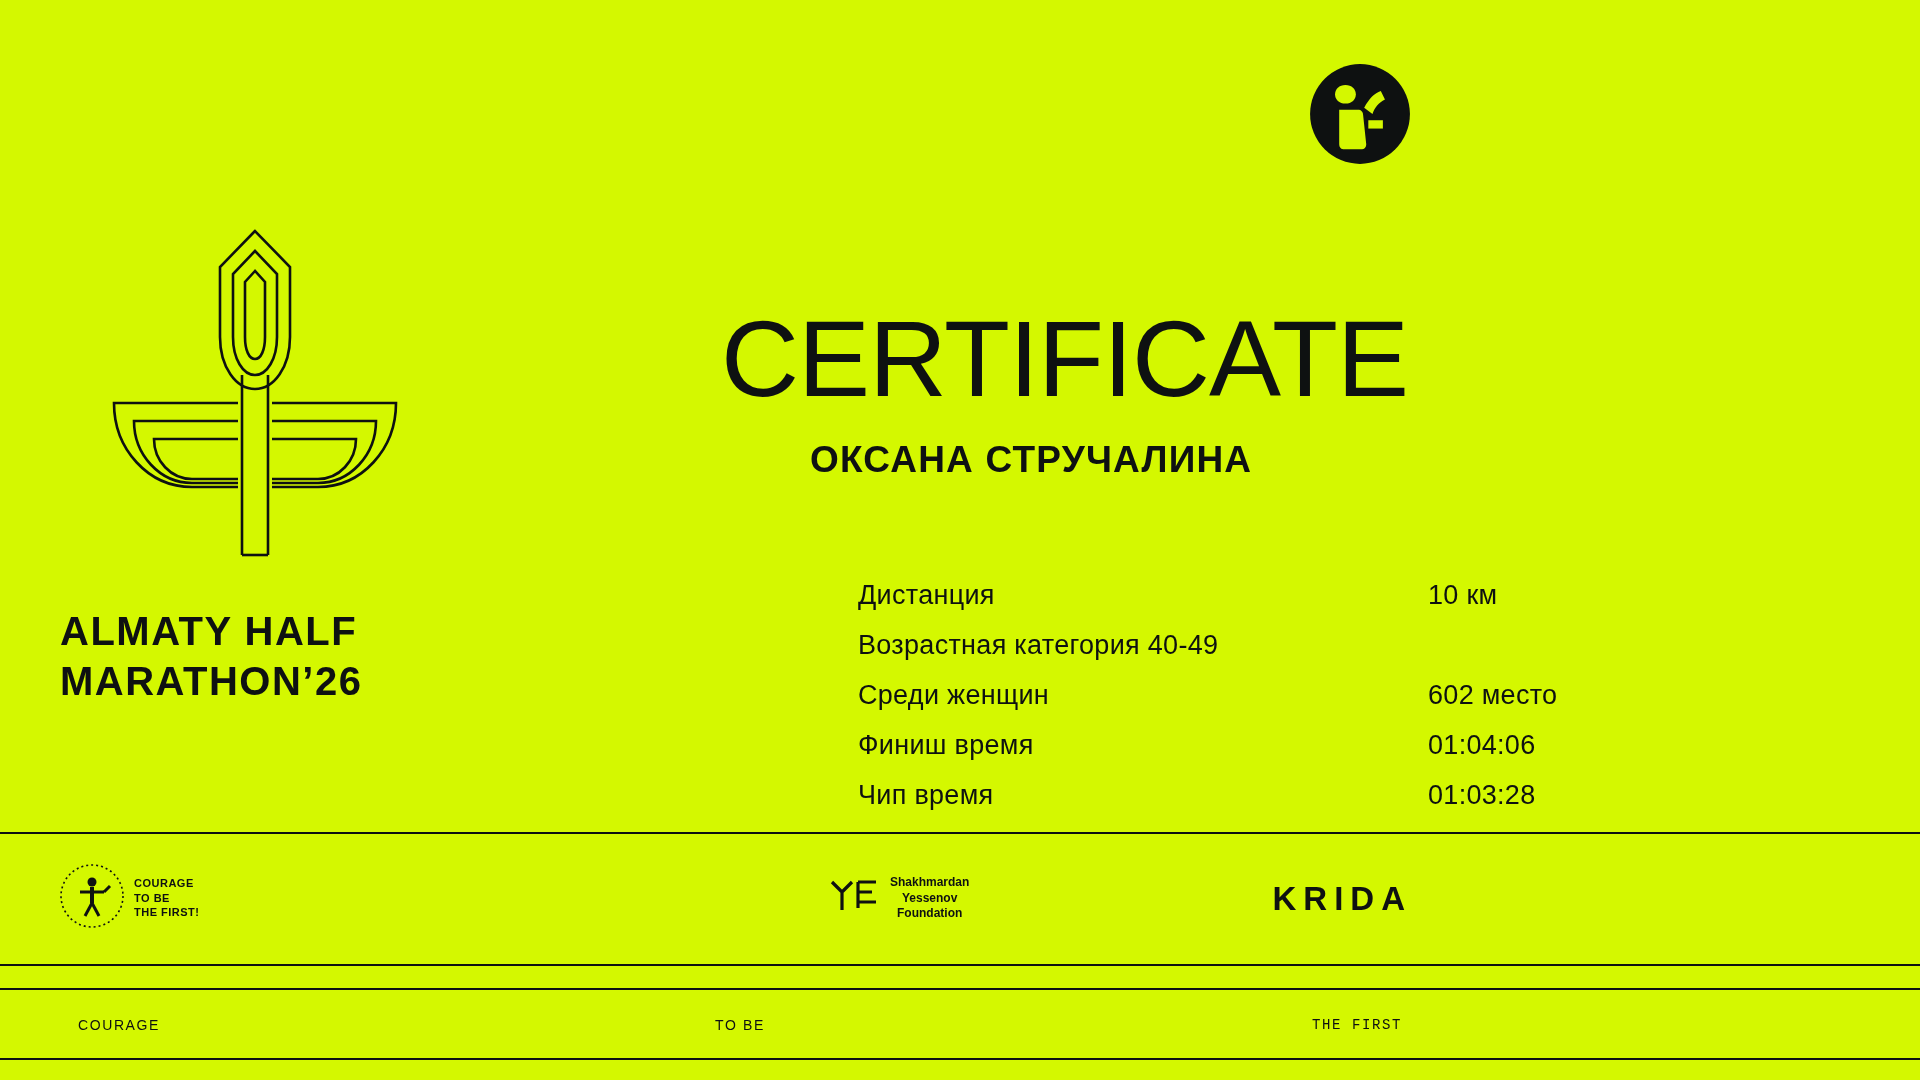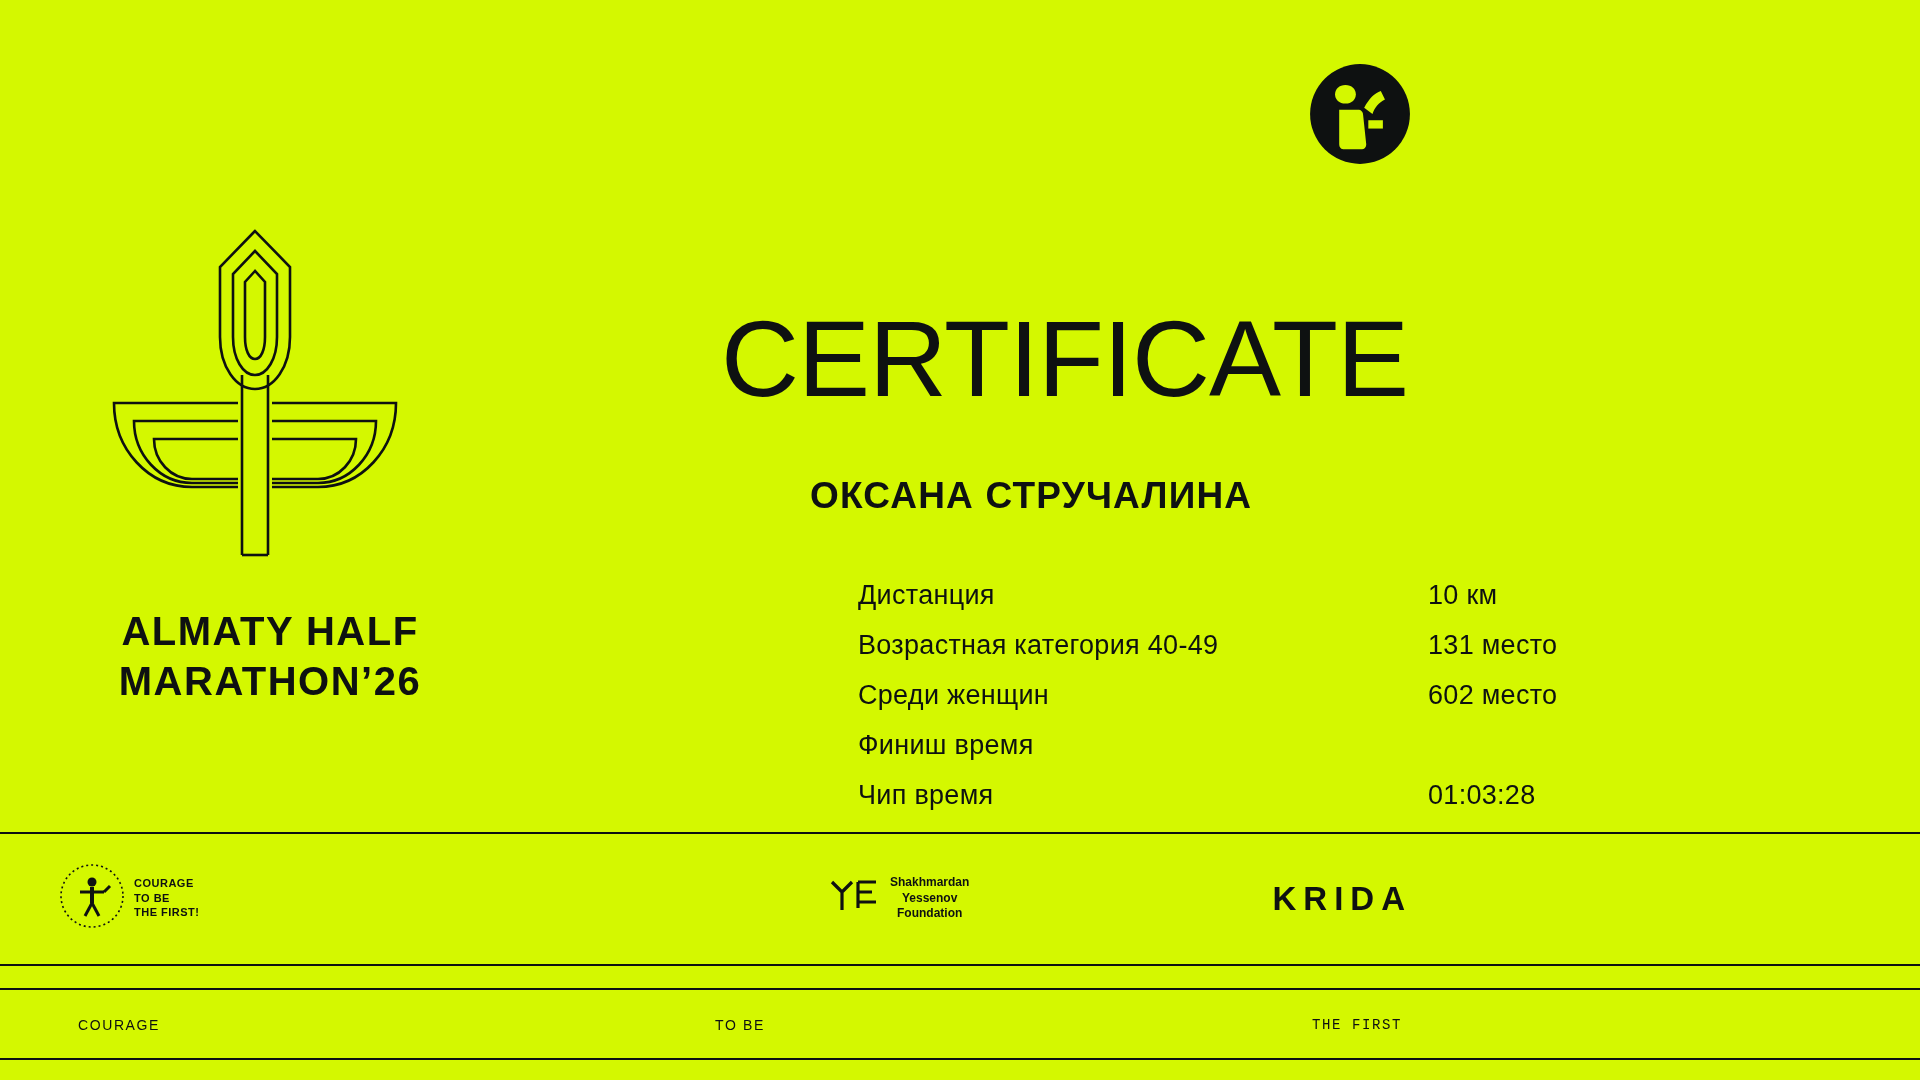--- a/index.html
+++ b/index.html
@@ -43,40 +43,39 @@
   }
   .emblem-svg { display: block; margin-left: 10px; }
   .emblem-title {
     margin-top: 36px;
     font-size: 40px;
     font-weight: bold;
     letter-spacing: 1.5px;
     line-height: 1.25;
     color: #0e1111;
     white-space: pre-line;
-    text-align: center;
   }
 
   
   .cert-heading {
     position: absolute;
     right: 512px;
     top: 268px;
     font-size: 108px;
     letter-spacing: -1px;
     line-height: 1;
     font-weight: normal;
     white-space: nowrap;
     text-align: right;
     margin-top: 37px;
   }
   .athlete-name {
     position: absolute;
     left: 810px;
-    top: 475px;
+    top: 439px;
     font-size: 37px;
     font-weight: bold;
     letter-spacing: 1.2px;
     white-space: nowrap;
   }
   .results {
     position: absolute;
     left: 858px;
     top: 570px;
     width: 740px;
@@ -224,28 +223,28 @@
 
 <div class="athlete-name">ОКСАНА СТРУЧАЛИНА</div>
 
 <div class="results">
   <div class="result-row">
     <span class="result-label">Дистанция</span>
     <span class="result-value">10 км</span>
   </div>
   <div class="result-row">
     <span class="result-label">Возрастная категория 40-49</span>
-    <span class="result-value">131 место</span>
   </div>
   <div class="result-row">
     <span class="result-label">Среди женщин</span>
     <span class="result-value">602 место</span>
   </div>
   <div class="result-row">
     <span class="result-label">Финиш время</span>
+    <span class="result-value">01:04:06</span>
   </div>
   <div class="result-row">
     <span class="result-label">Чип время</span>
     <span class="result-value">01:03:28</span>
   </div>
 </div>
 
 <div class="divider-top"></div>
 
 <div class="partner-courage">

